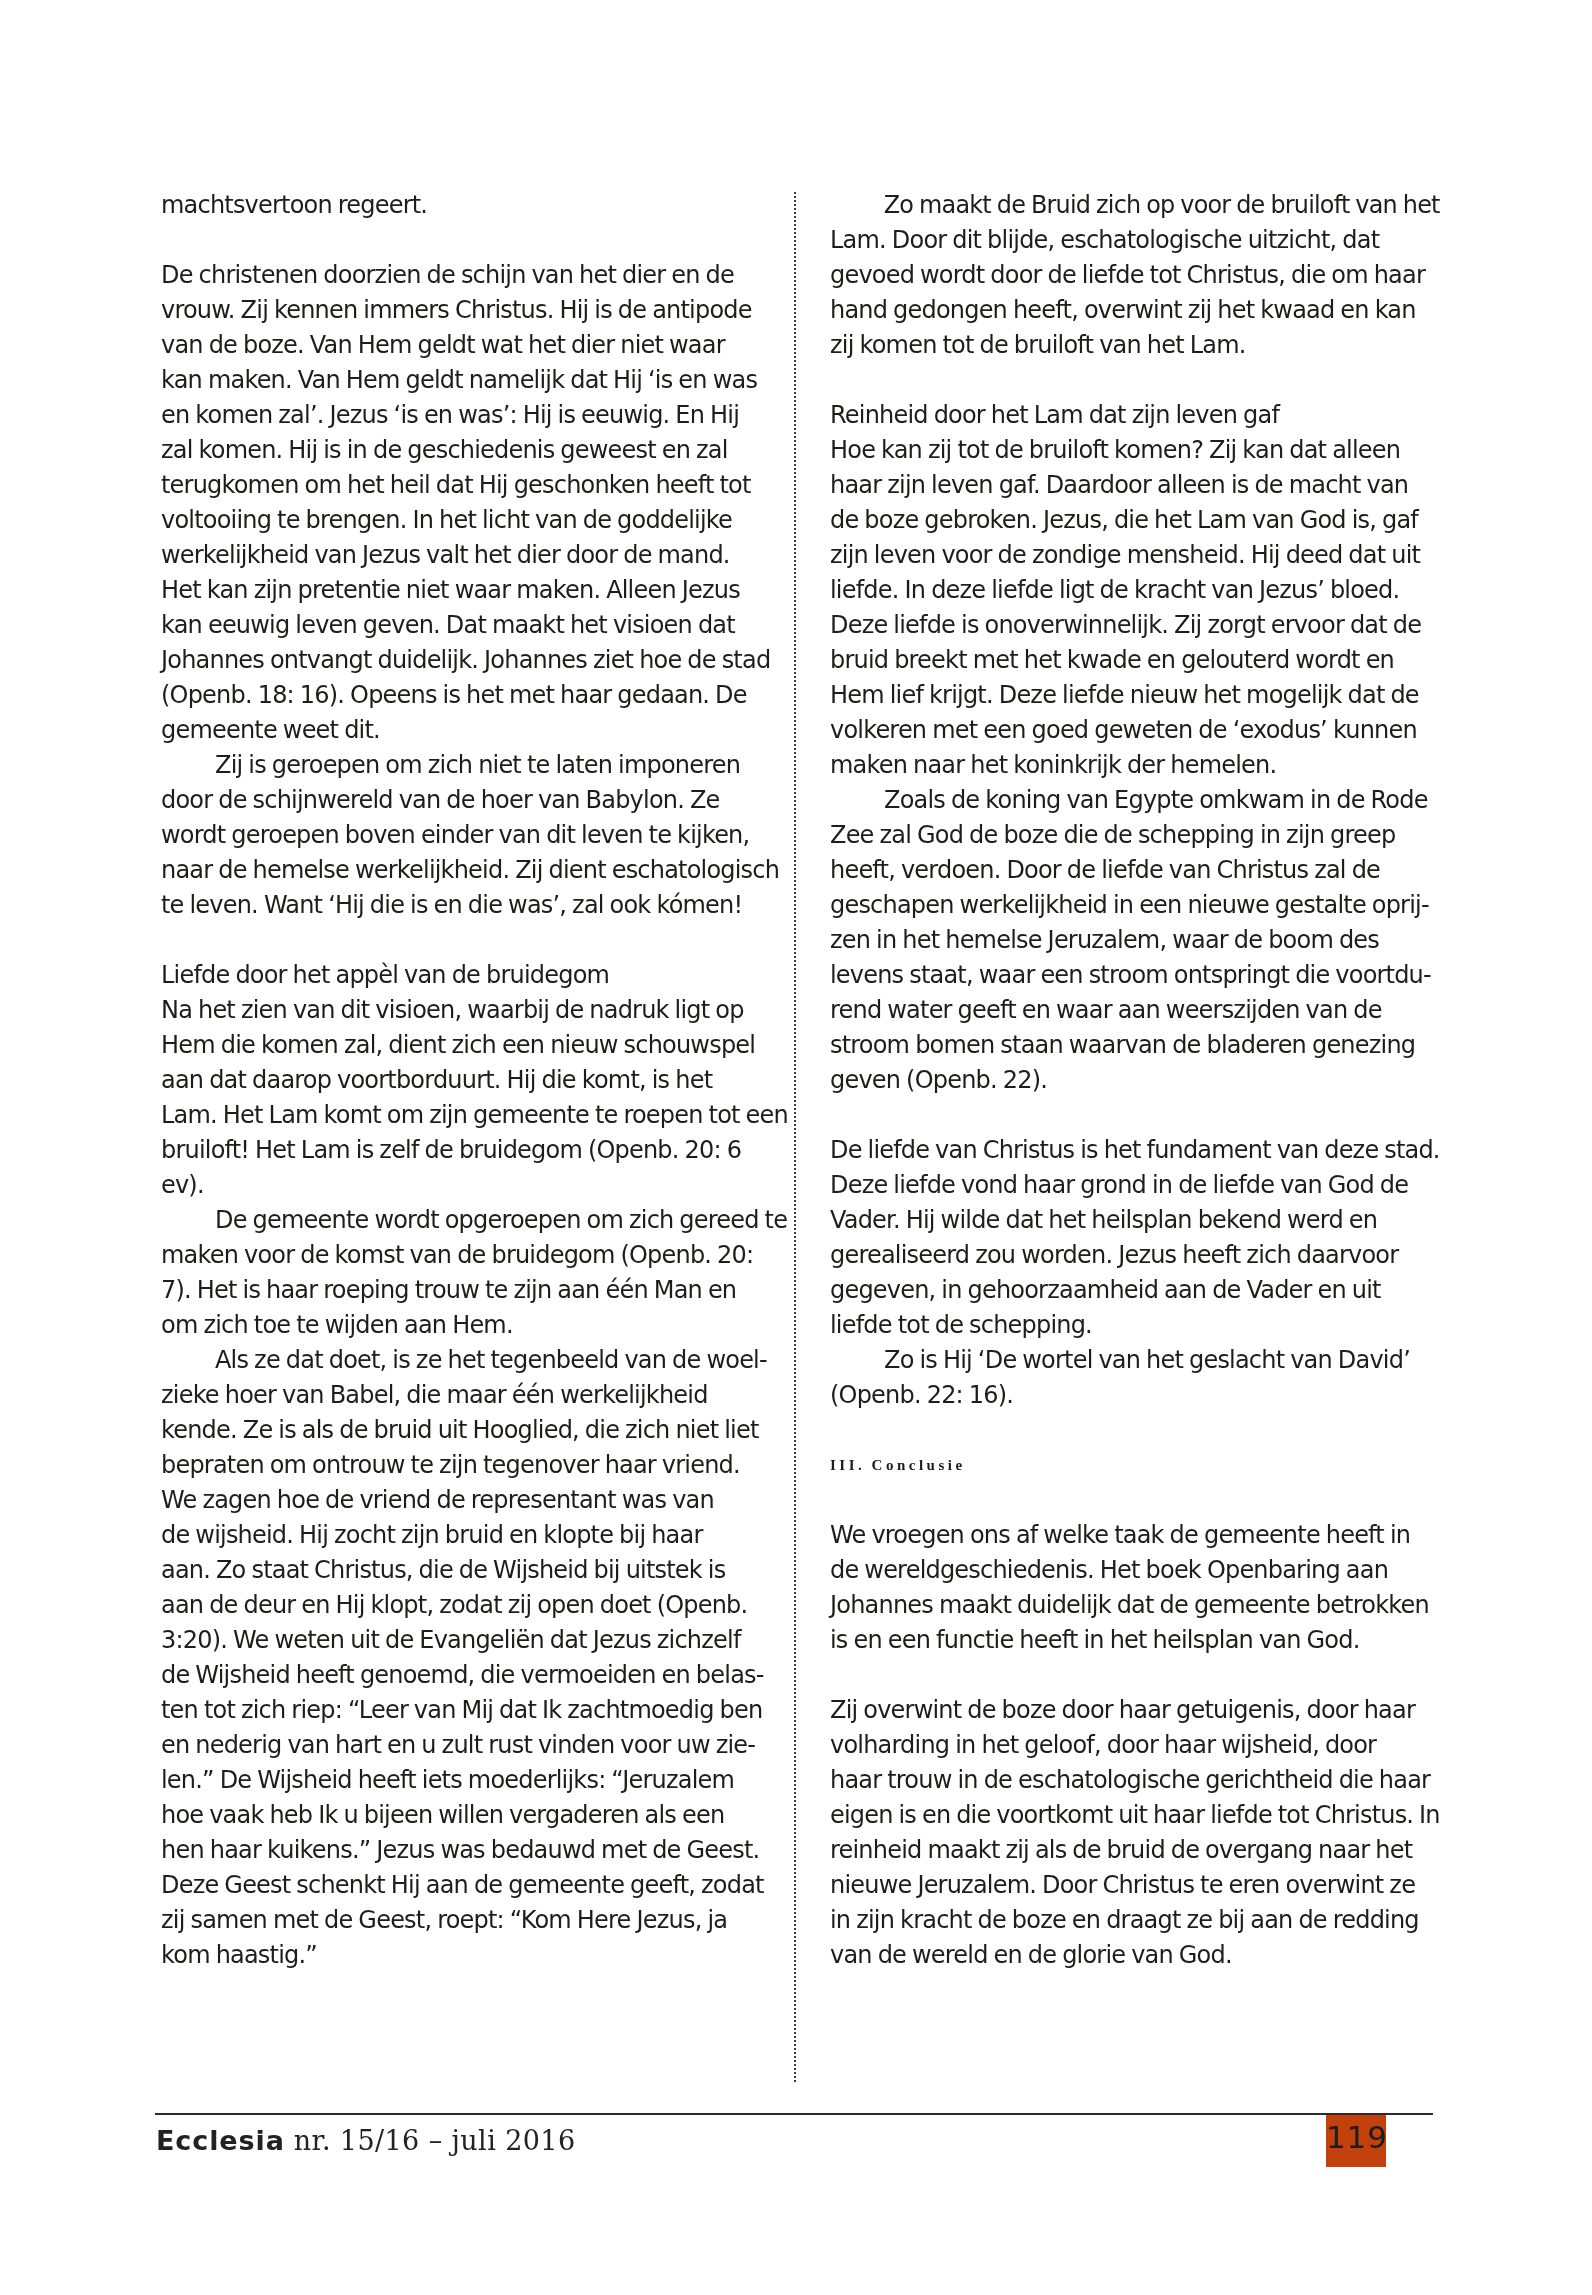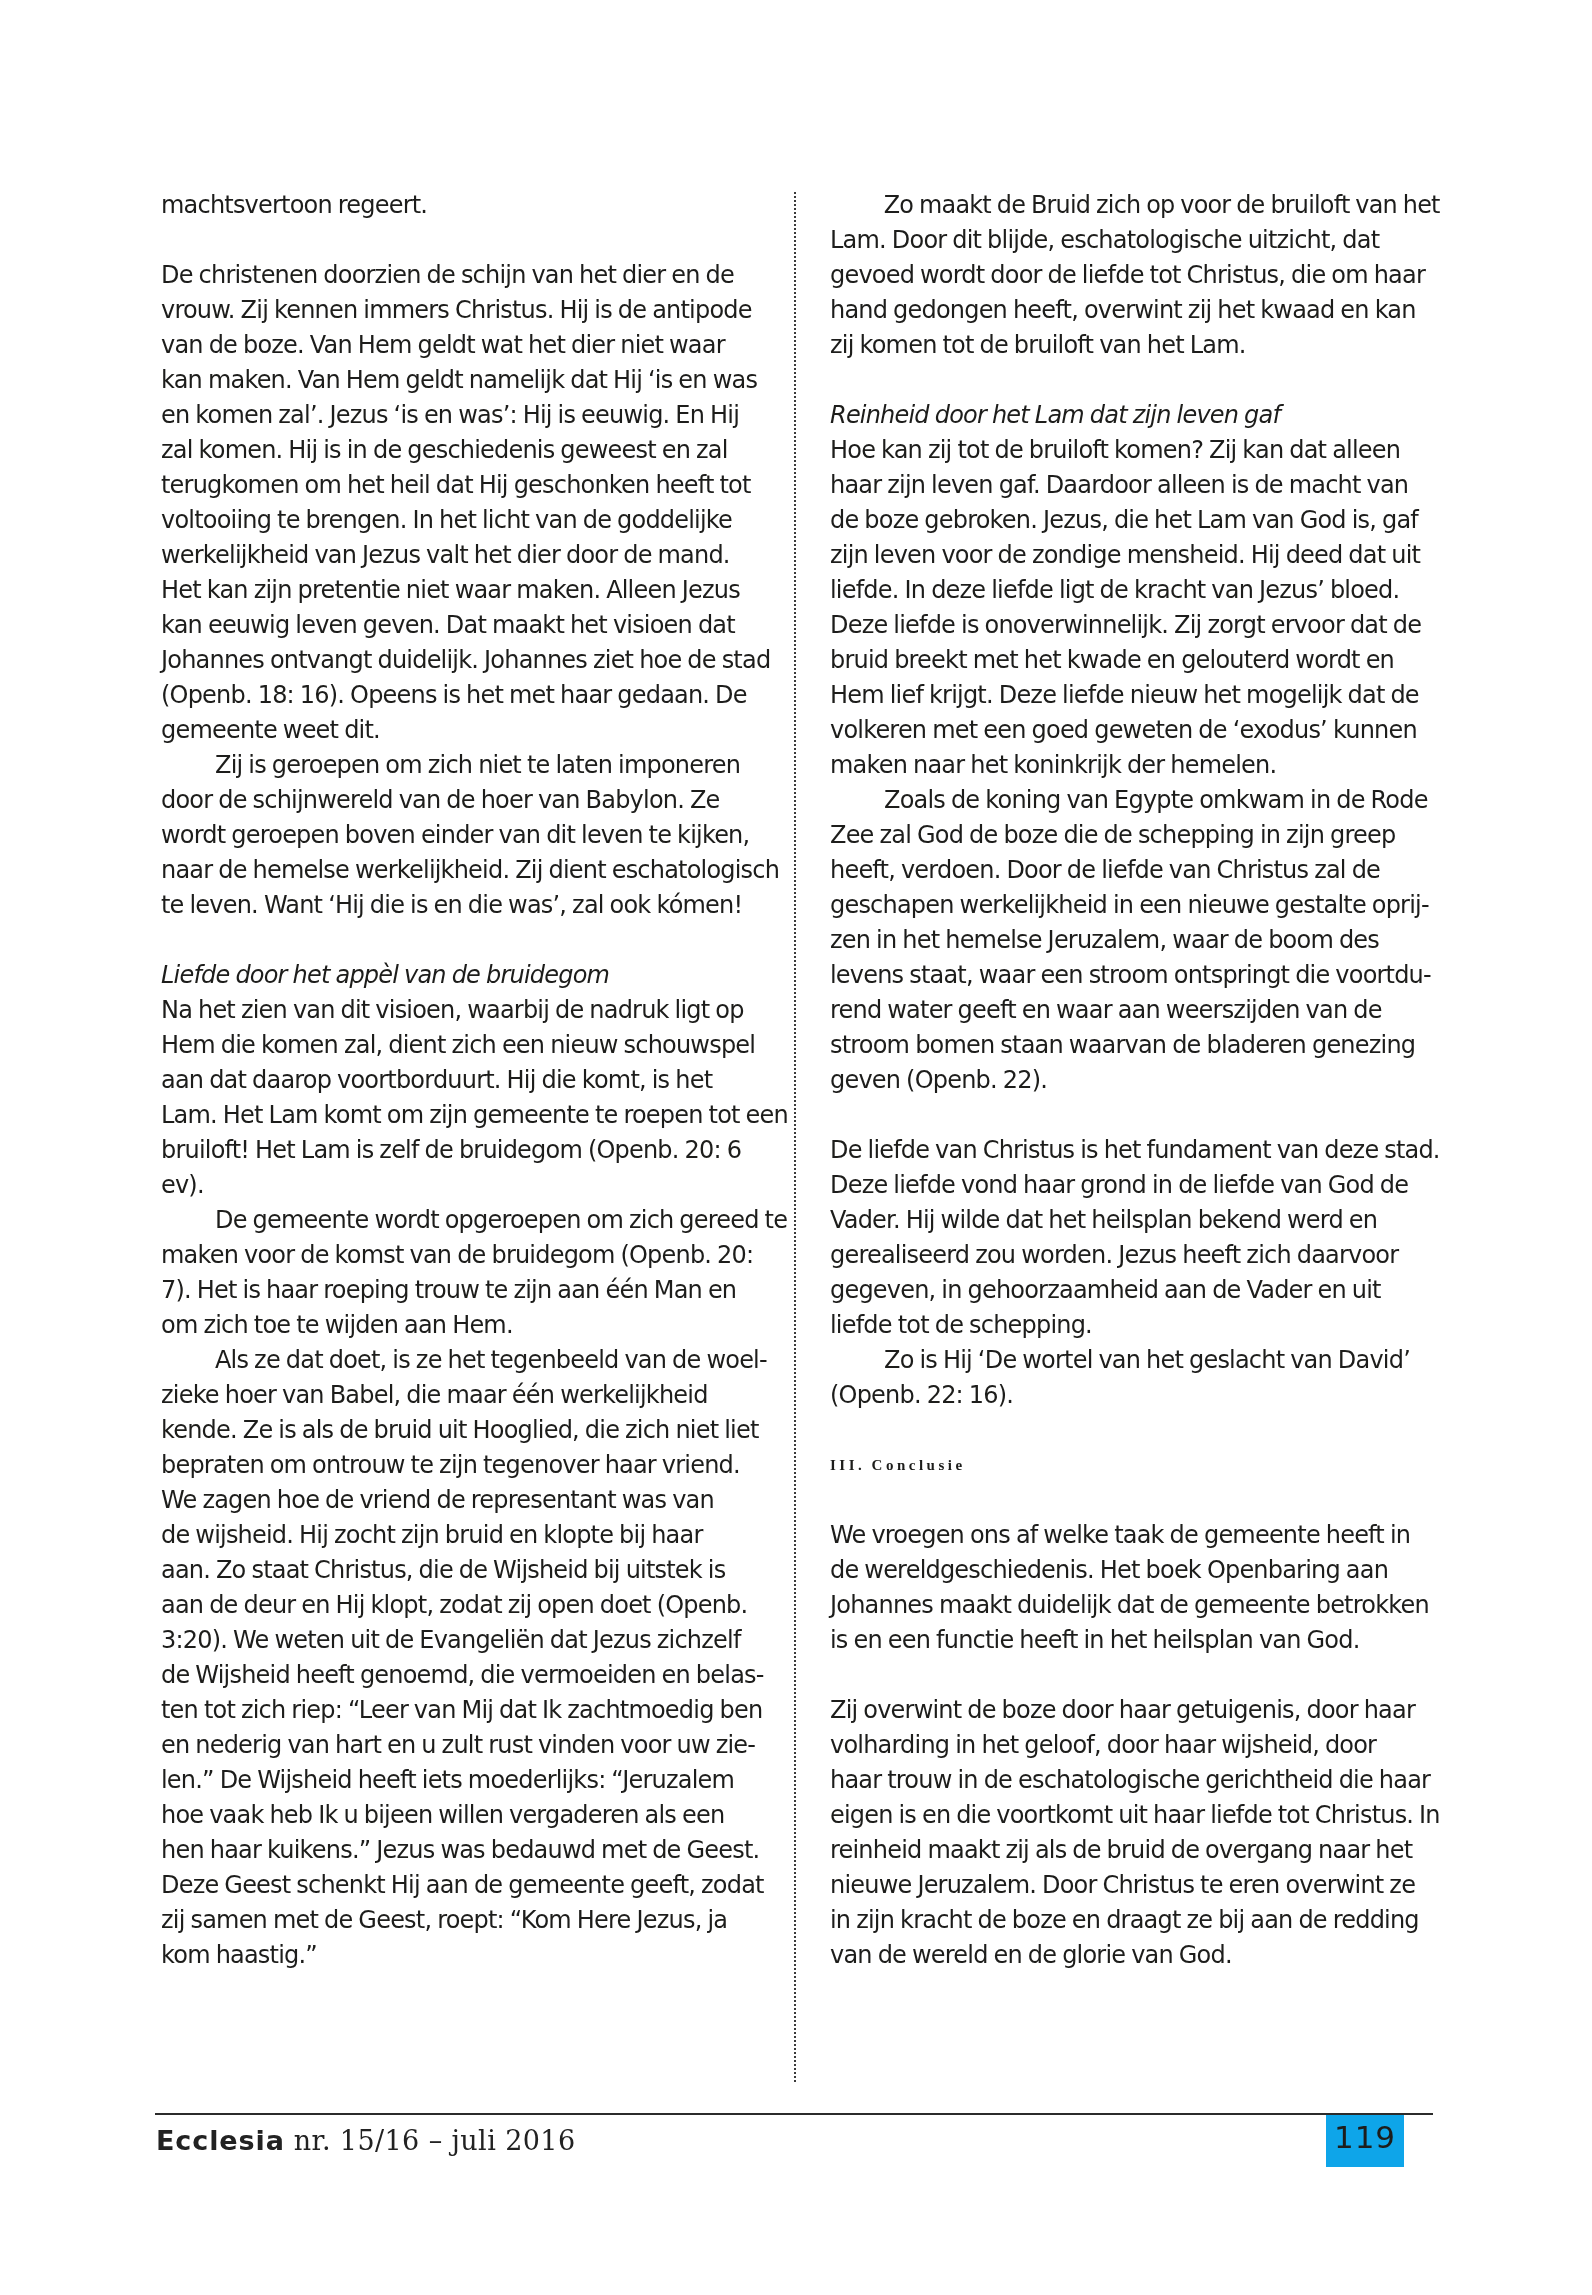--- a/index.html
+++ b/index.html
@@ -5,33 +5,33 @@
   html, body { margin: 0; padding: 0; background: #ffffff; }
   body { width: 1592px; height: 2295px; position: relative; overflow: hidden;
          font-family: "DejaVu Sans", sans-serif; color: #1d1d1b; }
   .col { position: absolute; top: 188px; }
   .col.left { left: 161px; width: 630px; }
   .col.right { left: 830px; width: 604px; }
   .line { display: block; white-space: nowrap; height: 35px; line-height: 35px;
           font-size: 24px; letter-spacing: -0.8px; word-spacing: -0.9px;
           font-family: "DejaVu Sans", sans-serif; transform-origin: left center; }
   .line.indent { padding-left: 54px; }
-  .line.italic { font-style: italic; }
+  .line.italic { }
   .line.blank { }
   .line.section { font-family: Liberation Serif, serif; font-weight: bold; font-size: 15px;
                   letter-spacing: 3.5px; }
   .divider { position: absolute; left: 794px; top: 192px; height: 1890px; width: 0;
              border-left: 2.6px dotted #3a3a3a; }
   .footer-rule { position: absolute; left: 155px; top: 2113px; width: 1278px; height: 1.7px;
                  background: #2b2b2b; }
   .footer-left { position: absolute; left: 156px; top: 2125px; font-size: 27px;
                  font-family: "DejaVu Serif", serif; color: #222; letter-spacing: 0.4px; }
   .footer-left .brand { font-family: "DejaVu Sans", sans-serif; font-weight: bold; letter-spacing: 0.9px; }
-  .page-number { position: absolute; left: 1326px; top: 2115px; width: 78px; height: 52px;
-                 background: #0ea5e9; color: #1d1d1b; font-size: 31px; text-align: center;
+  .page-number { position: absolute; left: 1326px; top: 2115px; width: 60px; height: 52px;
+                 background: #c2410c; color: #1d1d1b; font-size: 31px; text-align: center;
                  line-height: 45px; font-family: "DejaVu Sans", sans-serif; letter-spacing: 0.9px; }
 </style>
 </head>
 <body>
 
 <div class="col left" id="col-left">
     <span class="line">machtsvertoon regeert.</span>
     <span class="line blank"></span>
     <span class="line">De christenen doorzien de schijn van het dier en de</span>
     <span class="line">vrouw. Zij kennen immers Christus. Hij is de antipode</span>

